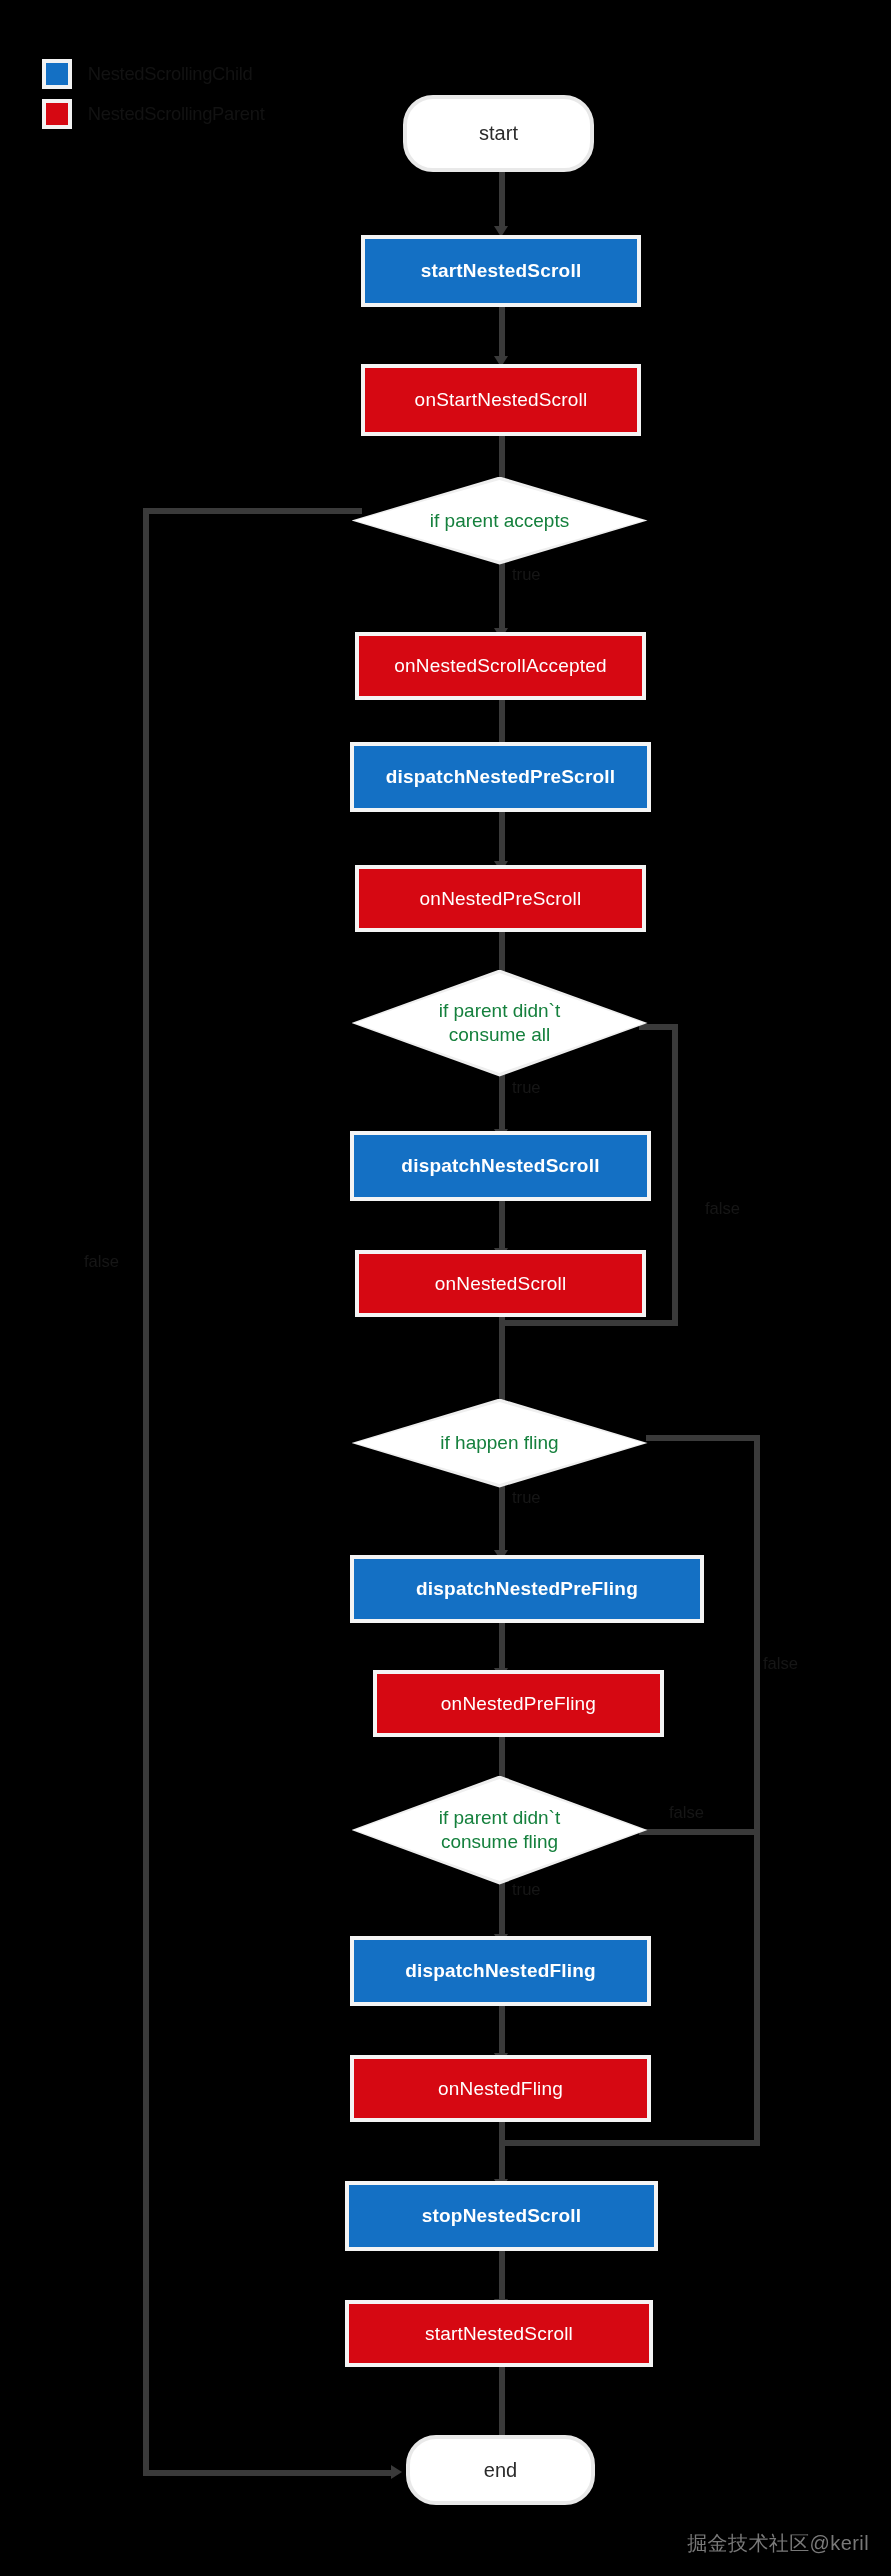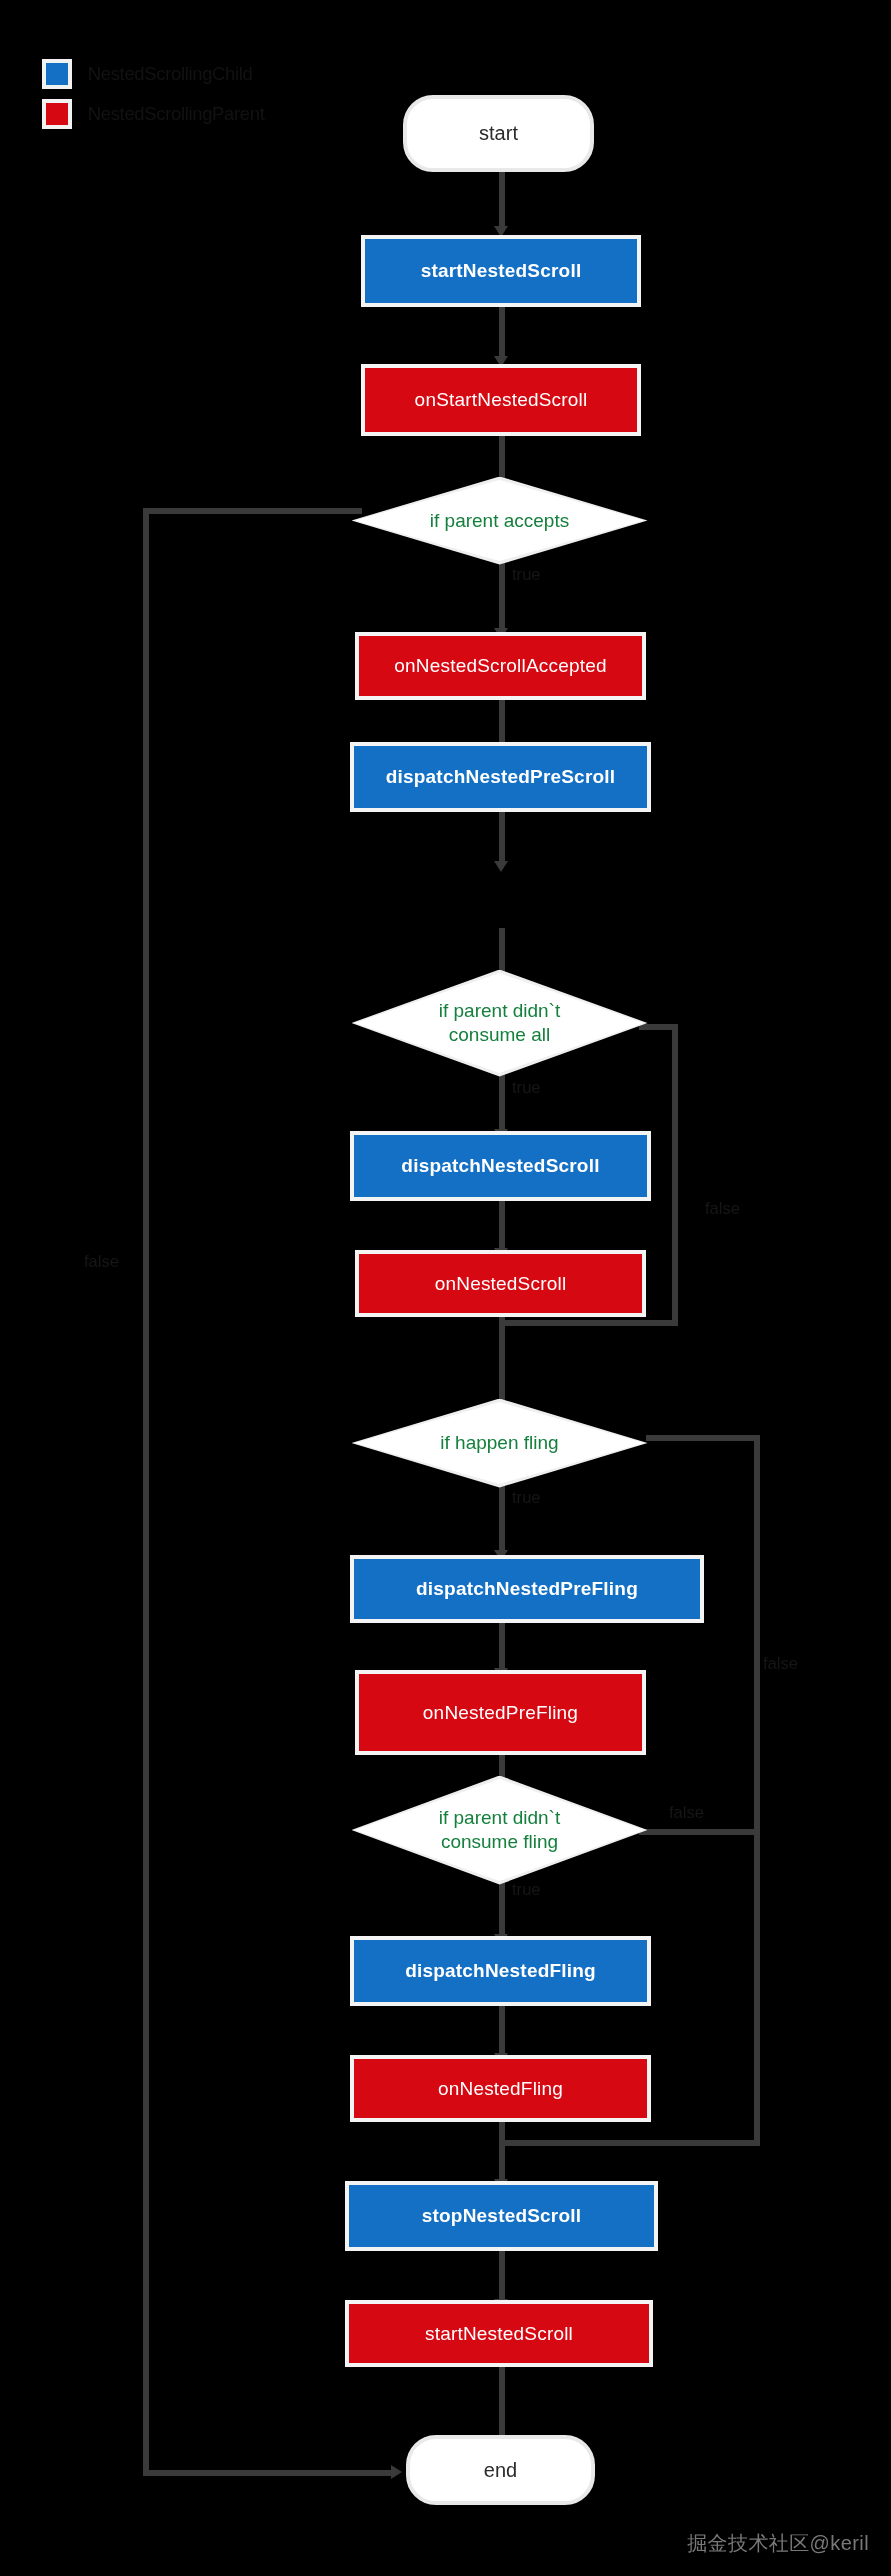--- a/index.html
+++ b/index.html
@@ -266,20 +266,23 @@
   </div>
 
   <div class="node node-box red" style="left:355px; top:632px; width:291px; height:68px;">
     <span>onNestedScrollAccepted</span>
   </div>
 
   <div class="node node-box blue" style="left:350px; top:742px; width:301px; height:70px;">
     <span>dispatchNestedPreScroll</span>
   </div>
 
+  <div class="node node-box red" style="left:355px; top:865px; width:291px; height:67px;">
+    <span>onNestedPreScroll</span>
+  </div>
 
   <div class="diamond" style="left:355px; top:973px; width:289px; height:100px;">
     <div class="shape-outline"></div>
     <div class="shape"></div>
     <div class="dtext">
       <div>
         <div>if  parent didn`t</div>
         <div>consume all</div>
       </div>
     </div>
@@ -296,21 +299,21 @@
   <div class="diamond" style="left:355px; top:1402px; width:289px; height:82px;">
     <div class="shape-outline"></div>
     <div class="shape"></div>
     <div class="dtext">if  happen fling</div>
   </div>
 
   <div class="node node-box blue" style="left:350px; top:1555px; width:354px; height:68px;">
     <span>dispatchNestedPreFling</span>
   </div>
 
-  <div class="node node-box red" style="left:355px; top:1670px; width:291px; height:85px;">
+  <div class="node node-box red" style="left:373px; top:1670px; width:291px; height:67px;">
     <span>onNestedPreFling</span>
   </div>
 
   <div class="diamond" style="left:355px; top:1779px; width:289px; height:102px;">
     <div class="shape-outline"></div>
     <div class="shape"></div>
     <div class="dtext">
       <div>
         <div>if  parent didn`t</div>
         <div>consume fling</div>

